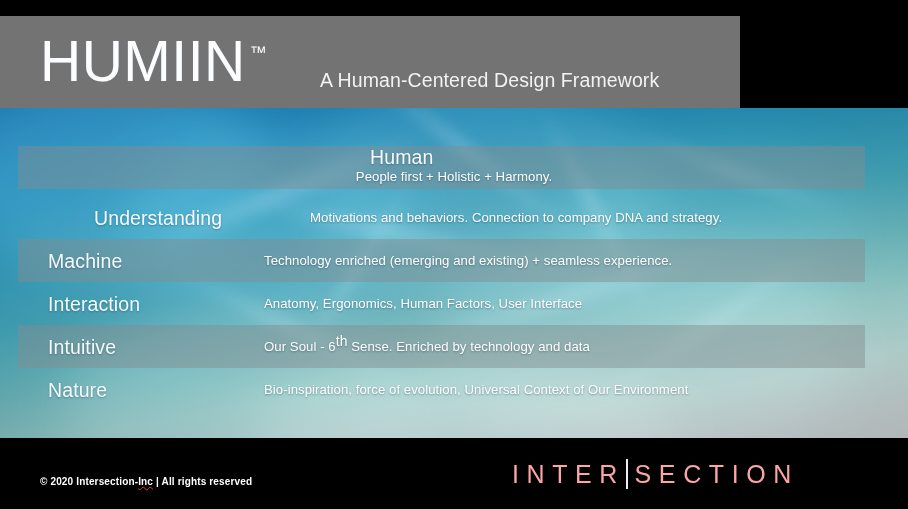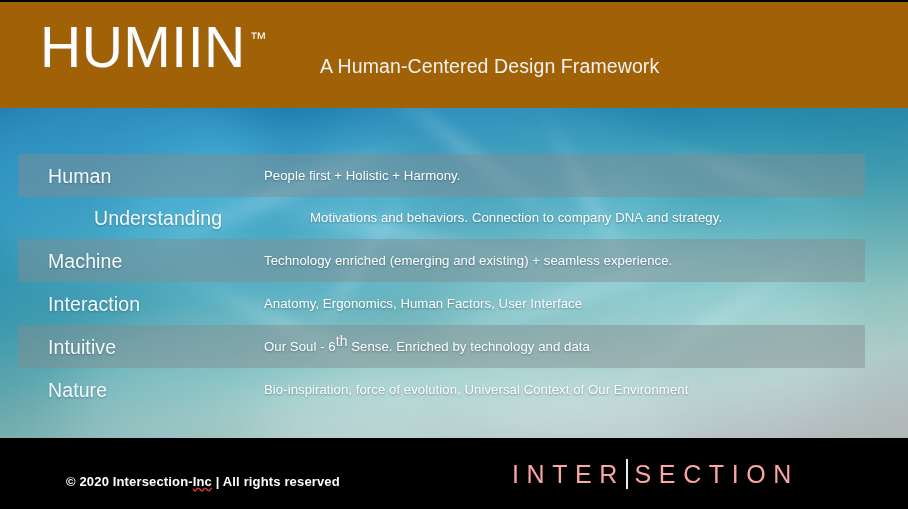--- a/index.html
+++ b/index.html
@@ -17,24 +17,24 @@
     position: relative;
     width: 908px;
     height: 509px;
     overflow: hidden;
     background: #000000;
   }
 
   
   .header {
     position: absolute;
-    left: 0; top: 2px;
-    width: 908px;
+    left: 0; top: 16px;
+    width: 740px;
     height: 108px;
-    background: #a16207;
+    background: #737373;
     overflow: hidden;
   }
   .brand {
     position: absolute;
     left: 40px;
     top: 16px;
     display: flex;
     align-items: flex-start;
     color: #ffffff;
   }
@@ -175,27 +175,26 @@
     left: 0; top: 438px;
     width: 908px;
     height: 71px;
     background: #000000;
     overflow: hidden;
   }
   .copyright {
     position: absolute;
     left: 40px;
     top: 477px;
-    font-size: 13px;
+    font-size: 10px;
     line-height: 10px;
     font-weight: bold;
     color: #ffffff;
     letter-spacing: .15px;
     white-space: nowrap;
-    margin-left: 26px;
   }
   .copyright .misspell {
     text-decoration: underline wavy #e23b2e;
     text-decoration-skip-ink: none;
     text-underline-offset: 1px;
   }
   .logo {
     position: absolute;
     left: 512px;
     top: 459px;
@@ -247,21 +246,21 @@
       <div class="streak" style="left:470px; top:95px;  width:250px; height:13px; transform:rotate(62deg);"></div>
       <div class="streak" style="left:150px; top:215px; width:290px; height:14px; transform:rotate(26deg);"></div>
       <div class="streak" style="left:560px; top:210px; width:300px; height:15px; transform:rotate(-34deg);"></div>
       <div class="streak" style="left:250px; top:150px; width:220px; height:12px; transform:rotate(-58deg);"></div>
       <div class="streak" style="left:620px; top:60px;  width:240px; height:12px; transform:rotate(20deg);"></div>
       <div class="vign"></div>
     </div>
 
     <div class="rows">
 
-      <div class="row" style="top:46px;">
+      <div class="row" style="top:38px;flex-direction:column;">
         <div class="band"></div>
         <div class="row-label">Human</div>
         <div class="row-desc">People first + Holistic + Harmony.</div>
       </div>
 
       <div class="row plain" style="top:88px;padding-left:46px;">
 
         <div class="row-label">Understanding</div>
         <div class="row-desc">Motivations and behaviors. Connection to company DNA and strategy.</div>
       </div>

